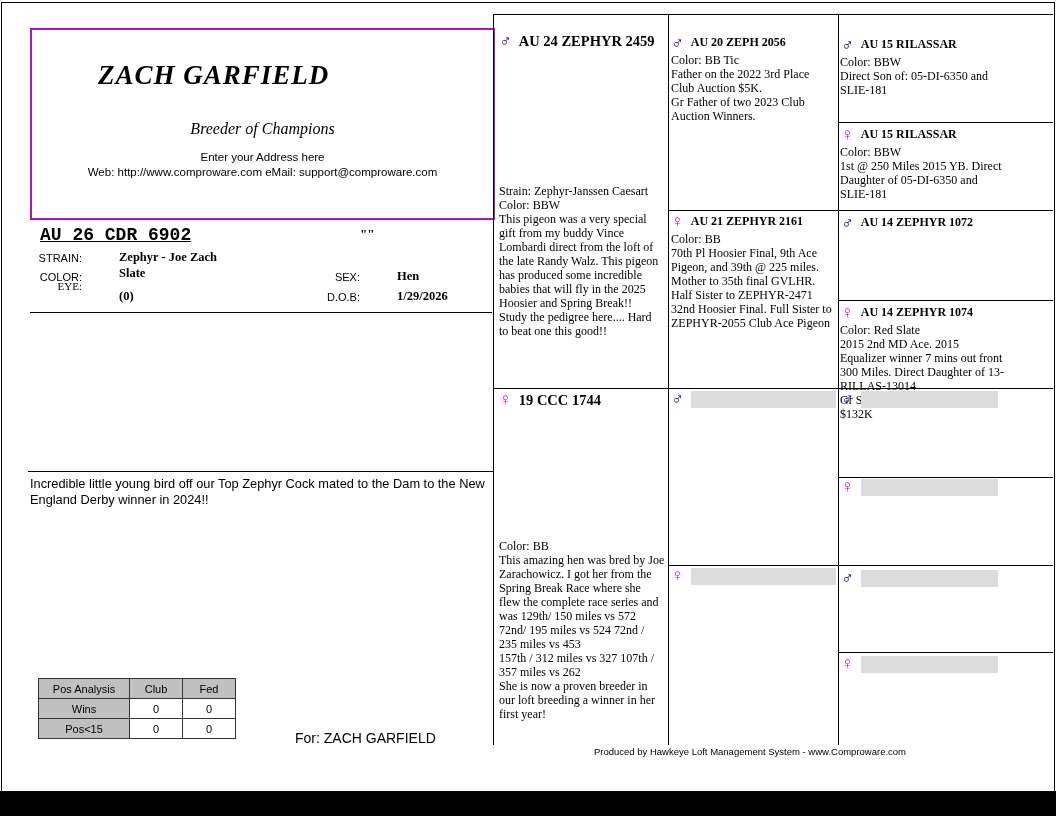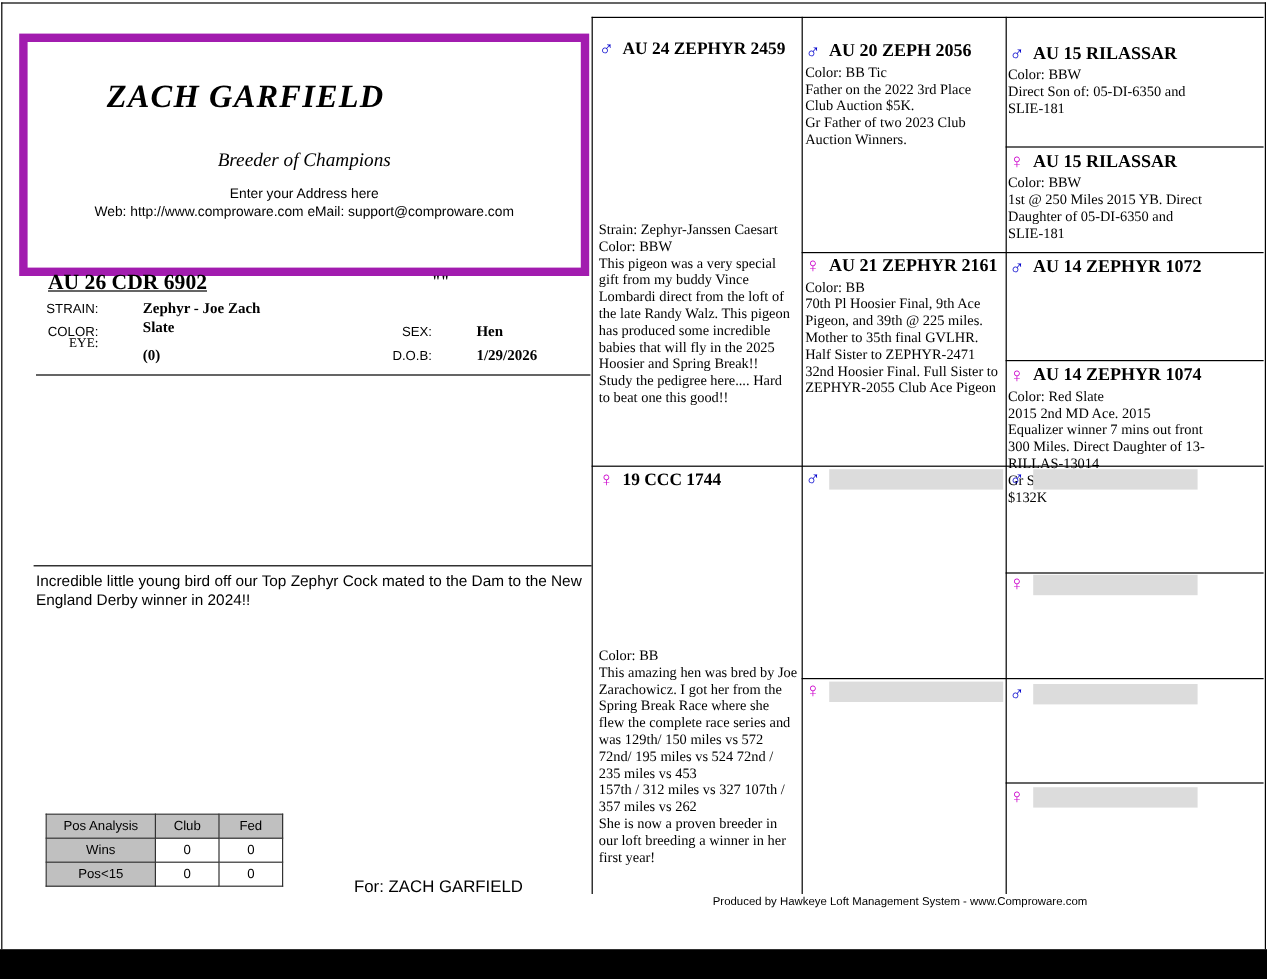--- a/index.html
+++ b/index.html
@@ -5,30 +5,30 @@
   html,body{margin:0;padding:0;background:#fff;}
   #page{position:relative;width:1056px;height:816px;background:#ffffff;overflow:hidden;
         font-family:"Liberation Sans",sans-serif;color:#000;}
   .hline{position:absolute;height:0;border-top:1px solid #000;}
   .vline{position:absolute;width:0;border-left:1px solid #000;}
   
   #frame{position:absolute;left:1px;top:2px;right:1px;bottom:25px;border:1px solid #000;border-bottom:none;}
   #bottom-bar{position:absolute;left:0;top:791px;width:1056px;height:25px;background:#000;}
 
   
-  #owner-box{position:absolute;left:16px;top:28px;width:461px;height:188px;border:7px solid #a21caf;}
+  #owner-box{position:absolute;left:30px;top:28px;width:461px;height:188px;border:2px solid #a21caf;}
   #owner-name{position:absolute;left:66px;top:30px;font-family:"Liberation Serif",serif;
               font-size:27px;font-weight:bold;font-style:italic;letter-spacing:1px;}
   #owner-tagline{position:absolute;left:0;top:90px;width:100%;text-align:center;
                  font-family:"Liberation Serif",serif;font-size:16px;font-style:italic;}
   #owner-address{position:absolute;left:0;top:121px;width:100%;text-align:center;font-size:11.5px;}
   #owner-contact{position:absolute;left:0;top:136px;width:100%;text-align:center;font-size:11.5px;}
 
   
-  #band-main{position:absolute;left:40px;top:225px;font-family:Liberation Serif, serif;
+  #band-main{position:absolute;left:40px;top:225px;font-family:Liberation Mono, monospace;
              font-size:18px;font-weight:bold;text-decoration:underline;}
   #band-quote{position:absolute;left:360px;top:226px;font-family:"Liberation Serif",serif;
               font-size:13px;font-weight:bold;}
   .info-label{position:absolute;font-size:11px;text-align:right;width:70px;}
   .info-value{position:absolute;font-family:"Liberation Serif",serif;font-size:12.5px;font-weight:bold;margin-left:32px;}
 
   
   #comment{position:absolute;left:30px;top:476px;width:464px;font-size:12.8px;line-height:1.22;}
 
   
@@ -38,21 +38,21 @@
   #stats td.c1{width:82px;margin-left:16px;} #stats td.c2{width:44px;} #stats td.c3{width:44px;}
 
   #for-line{position:absolute;left:295px;top:730px;font-size:14px;}
   #footer{position:absolute;left:520px;top:746px;width:460px;text-align:center;font-size:9.5px;}
 
   
   .slot-head{position:absolute;display:flex;align-items:flex-start;gap:7px;}
   .sexicon{font-size:17px;font-weight:bold;line-height:1;}
   .sexicon.male{color:#0000cc;}
   .sexicon.female{color:#cc00cc;}
-  .band{font-family:"Liberation Serif",serif;font-size:15px;font-weight:bold;padding-top:1px;white-space:nowrap;}
+  .band{font-family:"Liberation Serif",serif;font-size:12px;font-weight:bold;padding-top:1px;white-space:nowrap;}
   .band.big{font-size:14.5px;}
   .placeholder{background:#dcdcdc;height:17px;margin-top:1px;}
   .desc{position:absolute;font-family:"Liberation Serif",serif;font-size:12px;line-height:1.17;
         white-space:pre-line;}
 </style>
 </head>
 <body>
 
 <div id="page">
   <div id="frame"></div>

